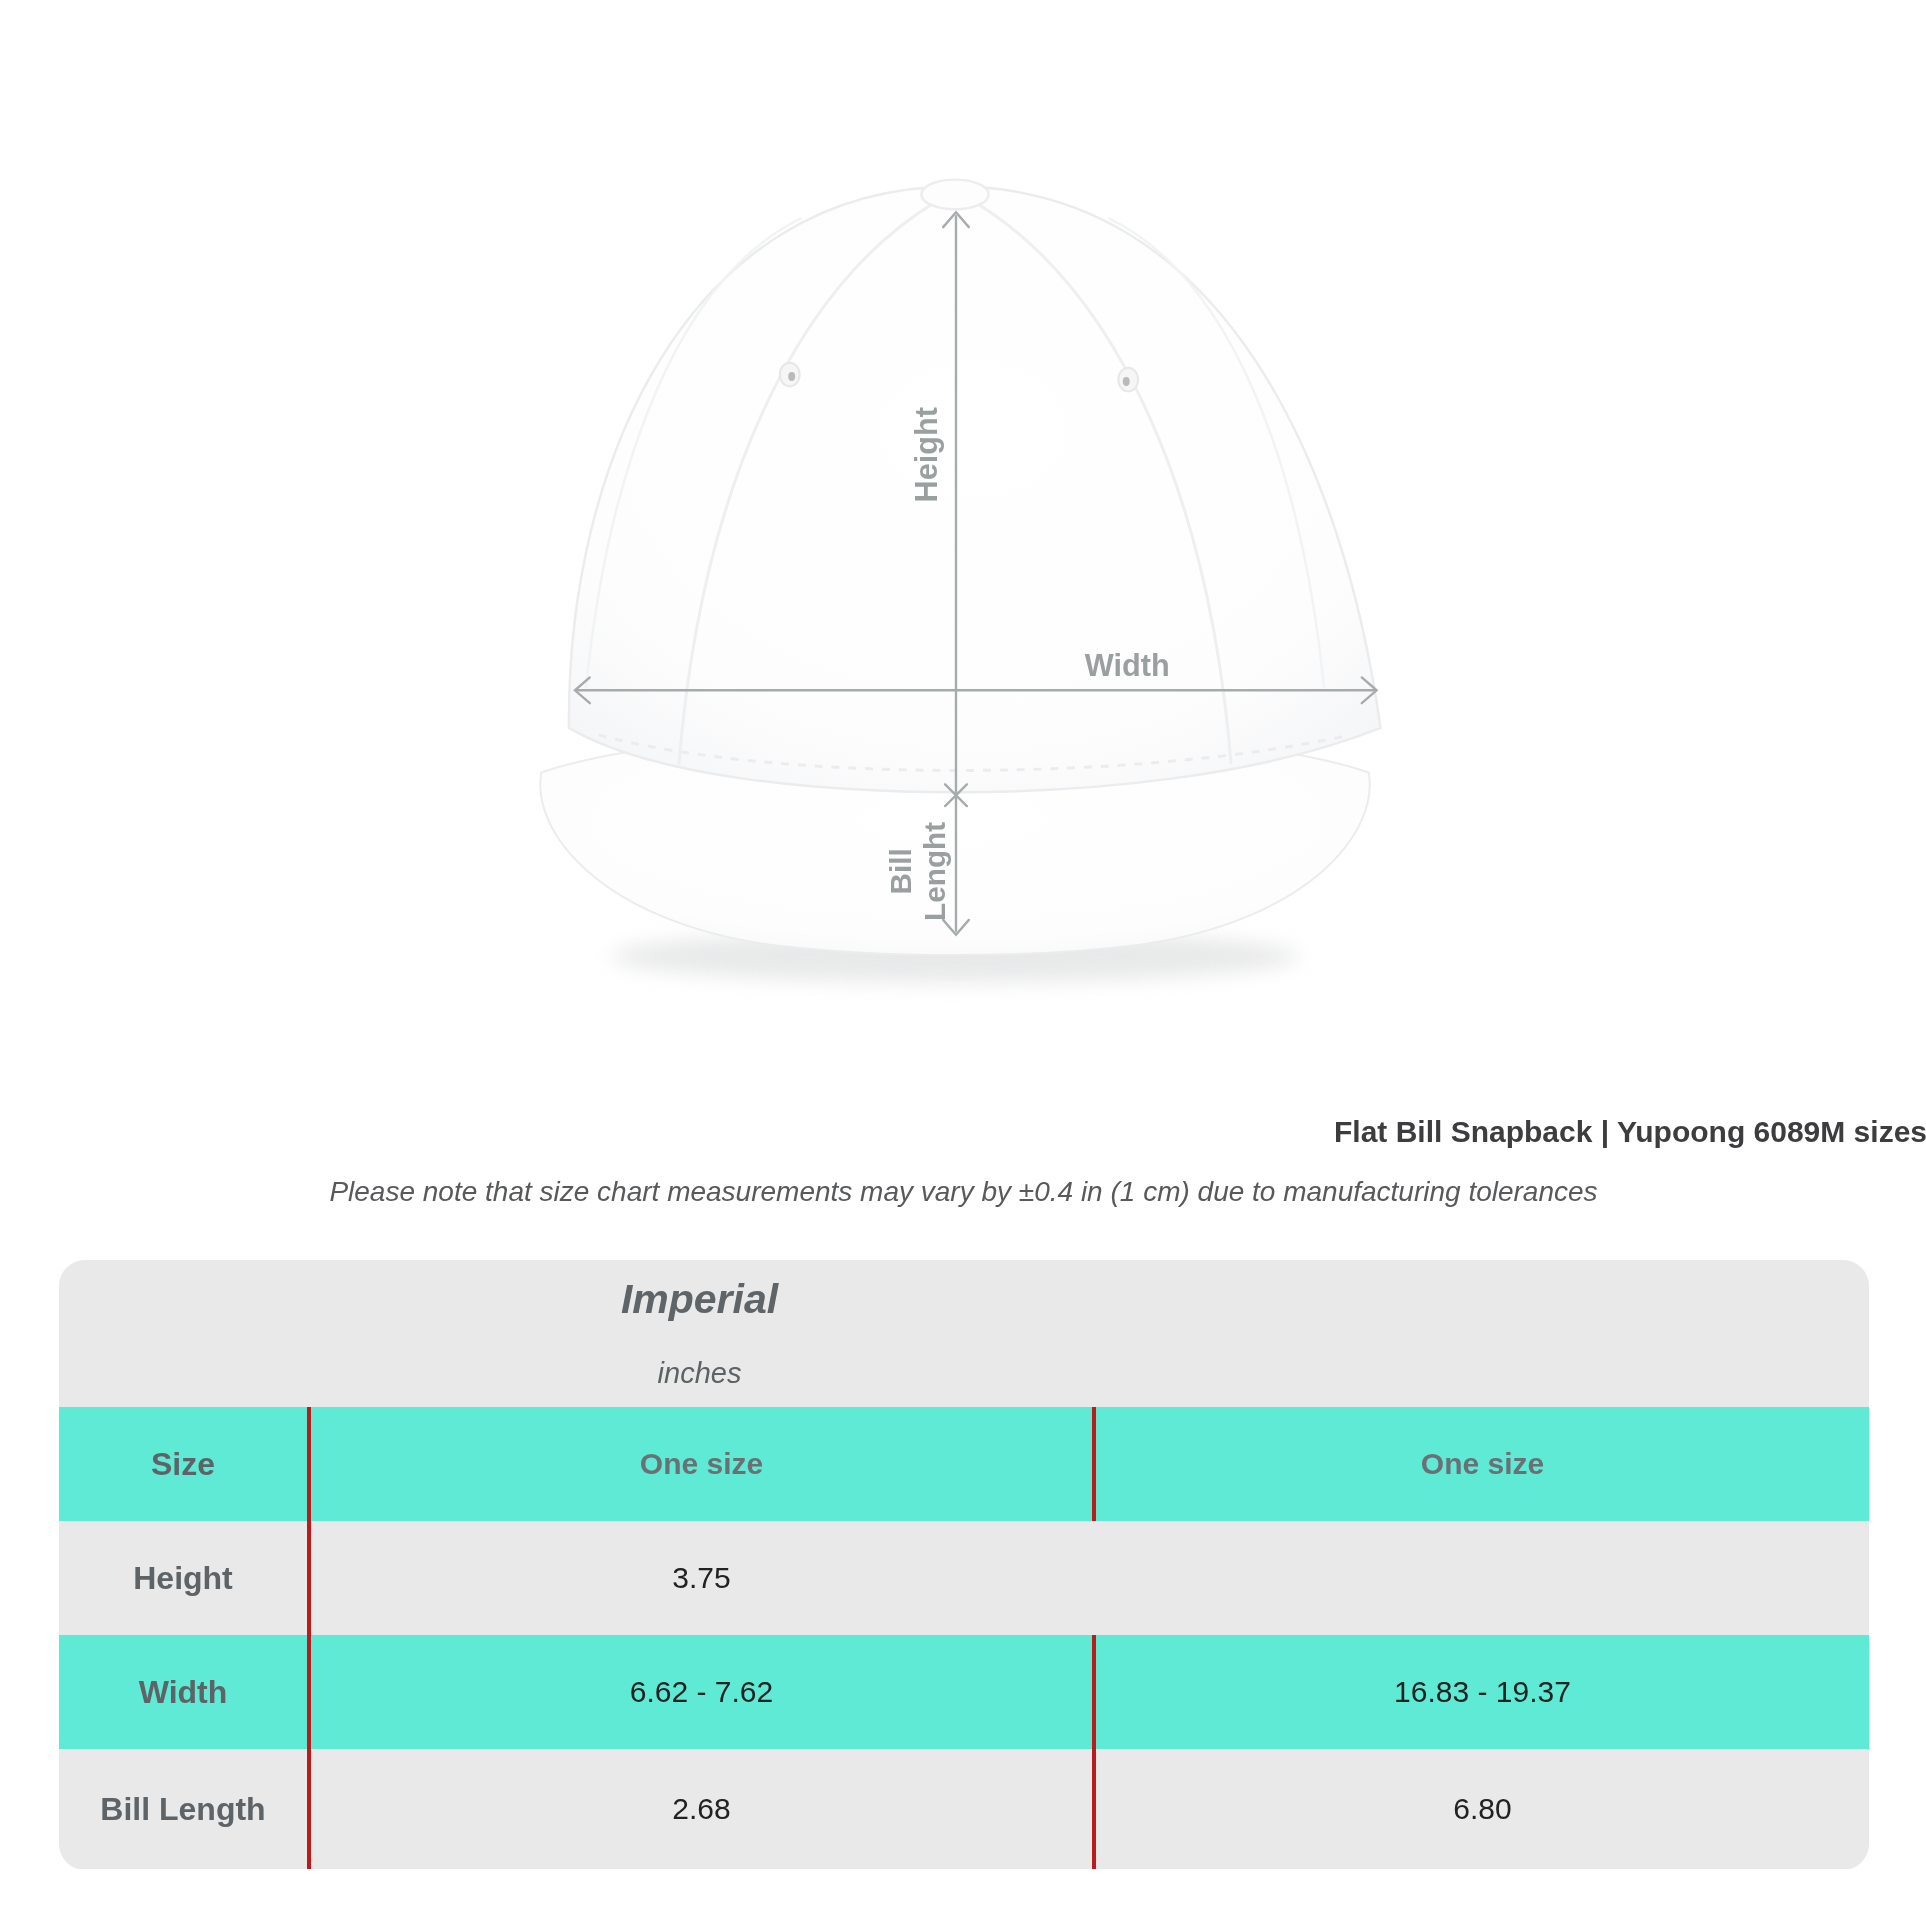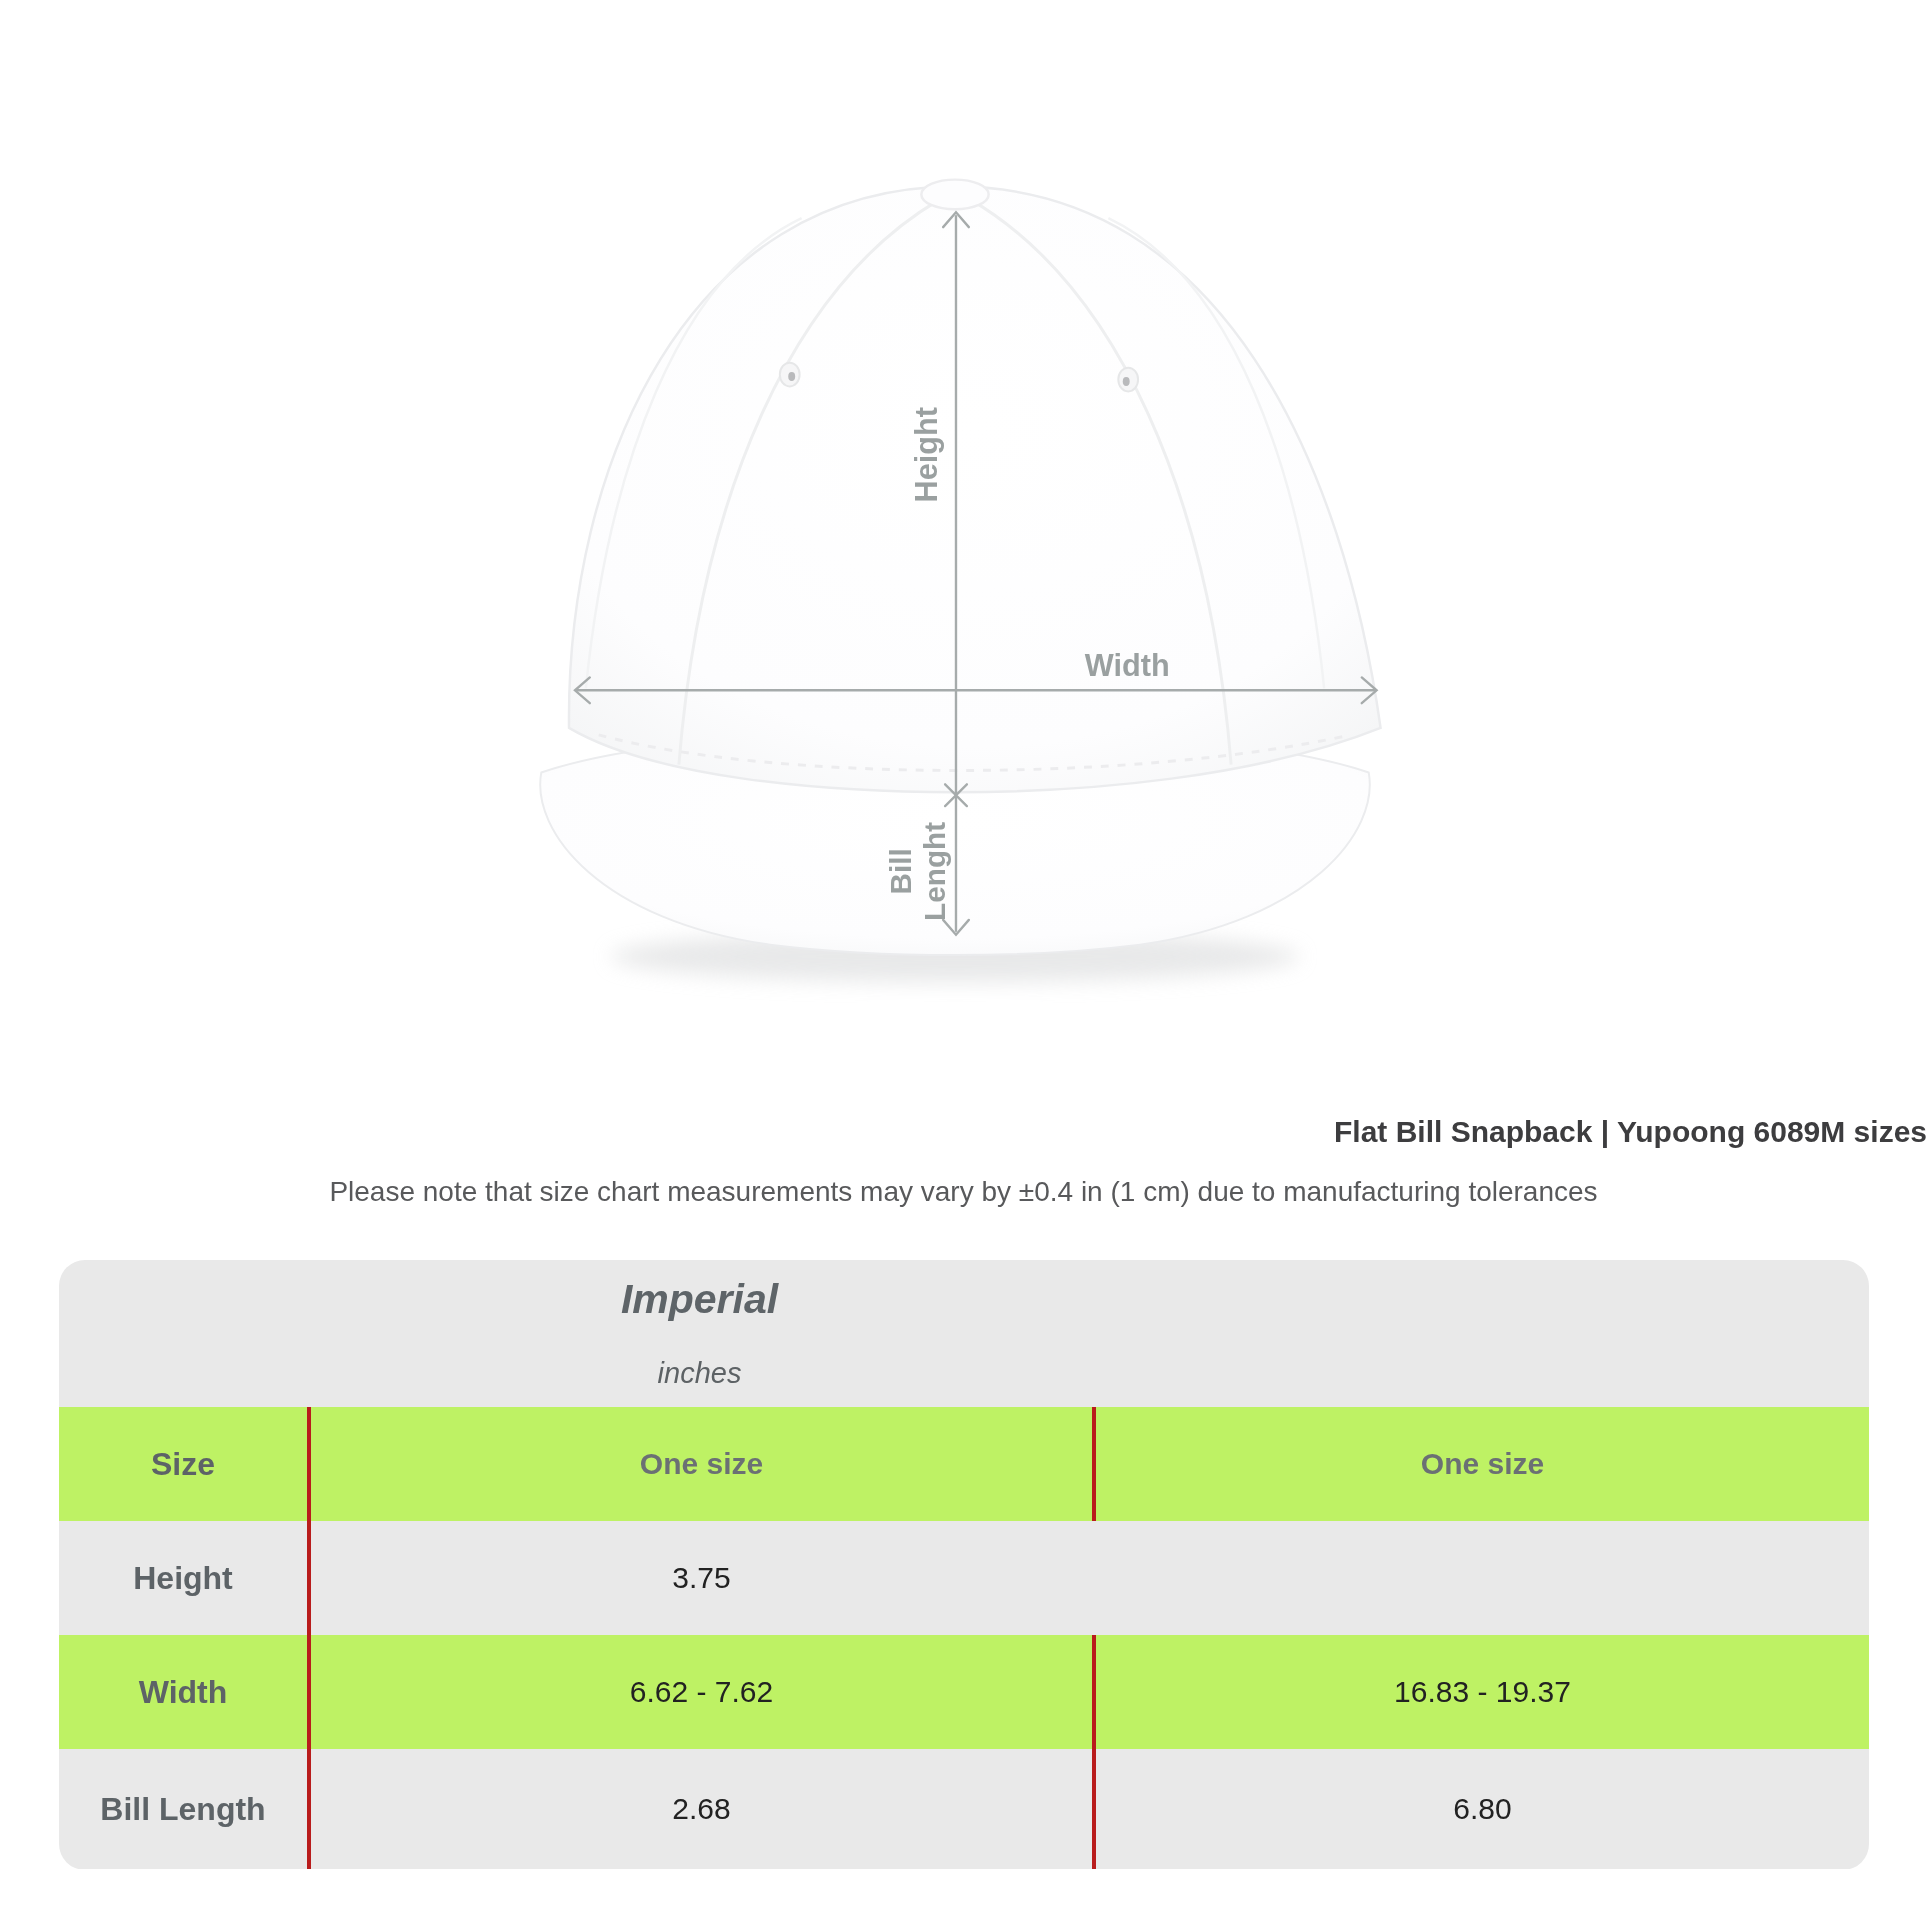--- a/index.html
+++ b/index.html
@@ -11,41 +11,41 @@
   
   .hat-figure{position:absolute;left:475px;top:139px;width:960px;height:871px;}
   .meas-label{font-family:"Liberation Sans",sans-serif;font-weight:bold;}
   
   .page-title{
     position:absolute;left:0;top:1115px;width:1927px;text-align:right;
     font-size:30px;font-weight:bold;color:#3d3d3f;letter-spacing:0px;
   }
   .page-subtitle{
     position:absolute;left:0;top:1176px;width:1927px;text-align:center;
-    font-size:28px;color:#58595b;
+    font-size:28px;font-style:italic;color:#58595b;
   }
   
   .size-table{
     position:absolute;left:59px;top:1260px;width:1810px;height:610px;
     border-radius:26px;overflow:hidden;background:#ffffff;
   }
   .units-header{
     position:relative;width:100%;height:147px;background:#e9e9e9;
   }
   .units-block{
     position:absolute;top:0;height:147px;display:flex;flex-direction:column;
     justify-content:center;align-items:center;text-align:center;
   }
   .units-block.imperial{left:248px;width:785px;gap:28px;}
   .units-block.metric{left:1033px;width:777px;}
   .units-title{font-size:41px;font-weight:bold;font-style:italic;color:#5e6468;line-height:1.1;}
   .units-sub{font-size:29px;font-style:italic;color:#5d6265;margin-top:6px;}
   .trow{
     display:grid;grid-template-columns:248px 785px 777px;
-    width:100%;height:114px;background:#bef264;
+    width:100%;height:114px;background:#5eead4;
   }
   .trow:last-child{height:120px;}
   .trow.alt{background:#e9e9e9;}
   .tcell{
     display:flex;align-items:center;justify-content:center;text-align:center;
   }
   .tcell.value{border-left:4px solid #b91c1c;}
   .row-label{font-size:32px;font-weight:bold;color:#5d6367;}
   .cell-text{font-size:30px;color:#222222;}
   .trow.onesize .cell-text{font-weight:bold;color:#6b7074;}

